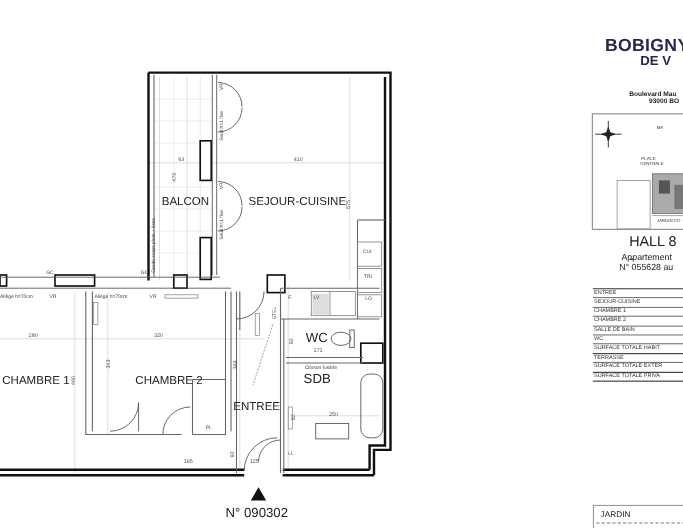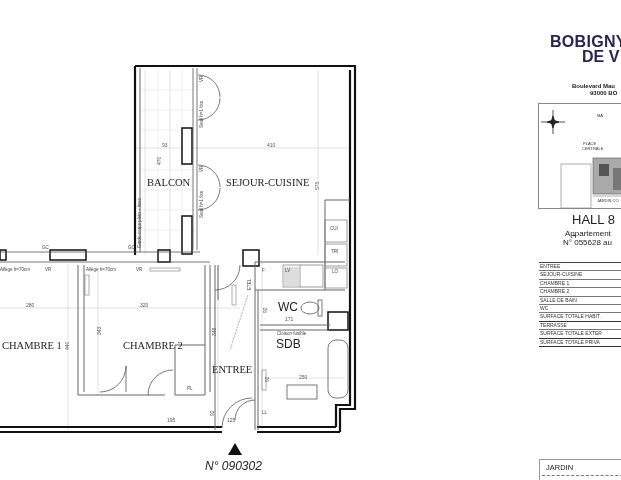--- a/index.html
+++ b/index.html
@@ -1,30 +1,30 @@
 <!DOCTYPE html>
 <html><head>
 <meta charset="utf-8">
 <style>
   html, body { margin:0; padding:0; background:#ffffff; }
   body { width:621px; height:480px; position:relative; overflow:hidden; font-family:"Liberation Sans", sans-serif; color:#222; }
   .plan { position:absolute; left:0; top:0; width:520px; height:480px; }
   .plan svg { position:absolute; left:0; top:0; }
   .lbl { position:absolute; font-family:"Liberation Sans", sans-serif; color:#222; white-space:nowrap; }
-  .room { font-size:10.5px;font-family:Liberation Serif, serif; }
+  .room { font-size:10.5px; }
   .room-big { font-size:12px; }
   .dim { font-size:5px; color:#555; }
   .tiny { font-size:4.5px; color:#444; }
   .vert { transform-origin:left top; transform:rotate(-90deg); }
-  .apt-no { position:absolute; left:205px; top:459px; font-size:12px;font-style:italic; }
+  .apt-no { position:absolute; left:205px; top:459px; font-size:12px; }
   .entry-arrow { position:absolute; left:228px; top:443px; width:0; height:0; border-left:7px solid transparent; border-right:7px solid transparent; border-bottom:12px solid #111; }
 
   .side { position:absolute; left:520px; top:0; width:101px; height:480px; }
   .title1 { position:absolute; left:30px; top:33px; font-size:16px; font-weight:bold; color:#2a2550; letter-spacing:0.3px; }
-  .title2 { position:absolute; left:62px; top:48px; font-size:16px; font-weight:bold; color:#2a2550; }
+  .title2 { position:absolute; left:62px; top:48px; font-size:12px; font-weight:bold; color:#2a2550; }
   .addr1 { position:absolute; left:52px; top:83px; font-size:6px; font-weight:bold; }
   .addr2 { position:absolute; left:70px; top:90px; font-size:6px; font-weight:bold; }
   .mapbox { position:absolute; left:18px; top:103px; width:90px; height:104px; border:1px solid #888; background:#fff; }
   .map-lbl { position:absolute; font-size:4px; color:#333; line-height:4.5px; }
   .hall { position:absolute; left:52px; top:212px; font-size:13px; }
   .apt1 { position:absolute; left:45px; top:229px; font-size:8px; }
   .apt2 { position:absolute; left:43px; top:238px; font-size:8px; }
   .table { position:absolute; left:19px; top:262px; width:90px; border-top:1px solid #444; }
   .table .row { font-size:5px; height:7.4px; line-height:7.4px; border-bottom:0.8px solid #777; padding-left:1px; color:#333; }
   .table .row.bold { border-bottom:1px solid #333; }

